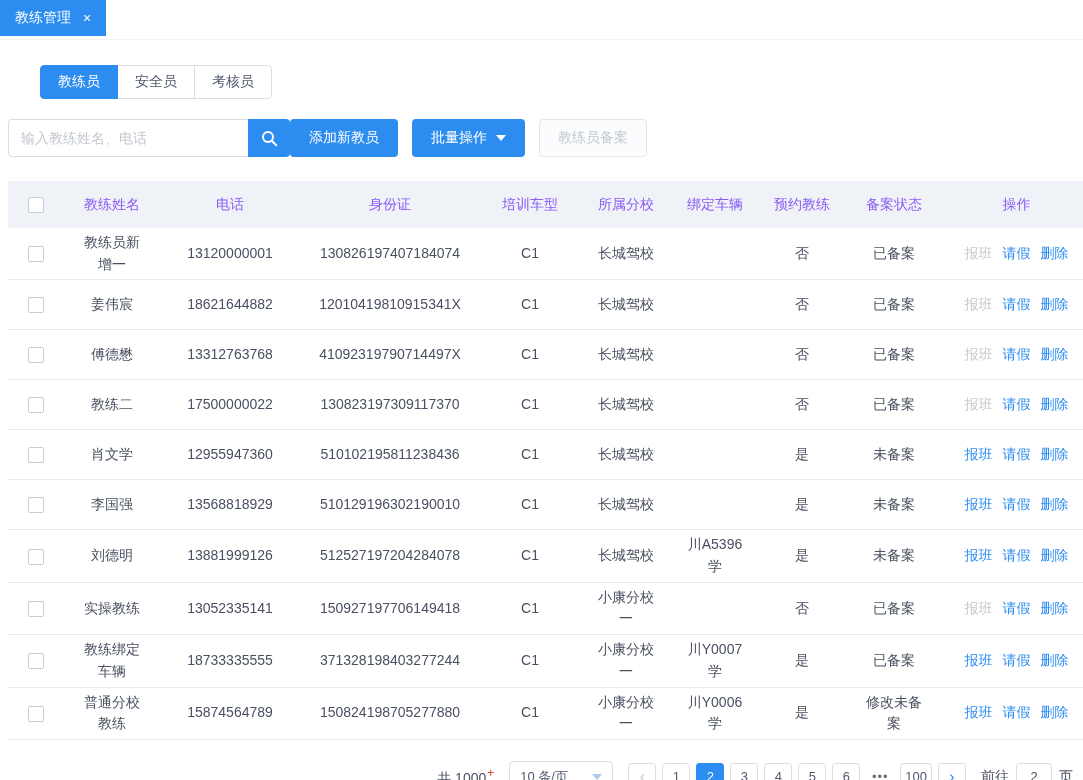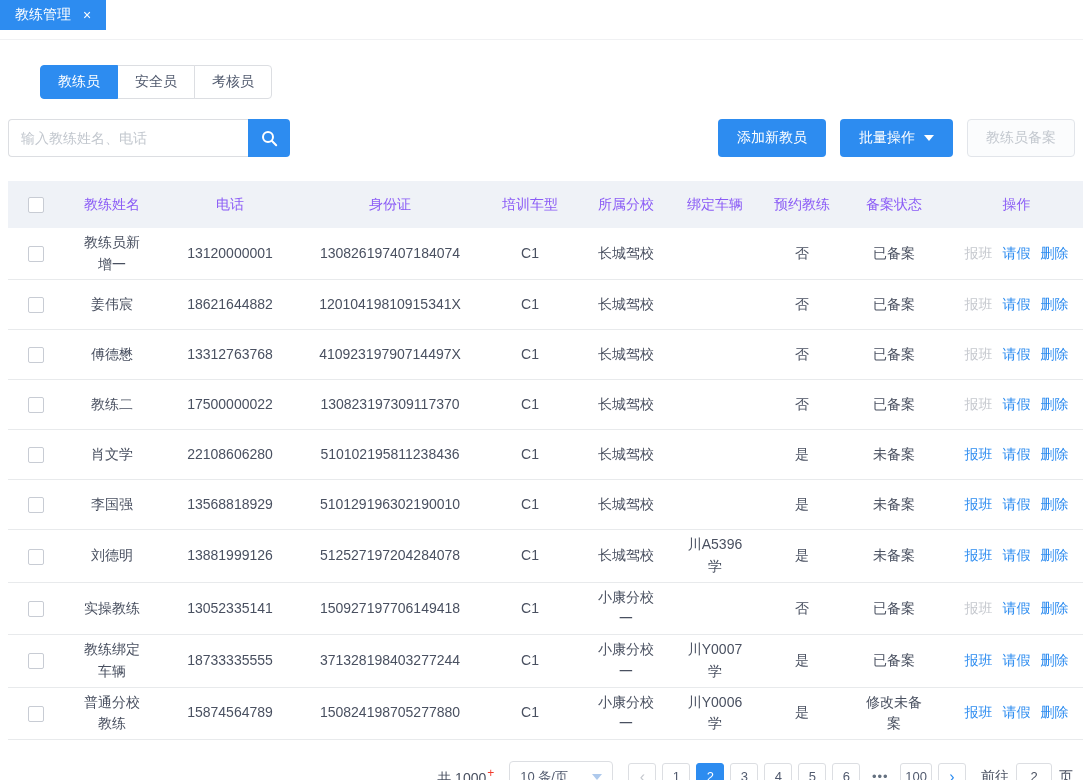--- a/index.html
+++ b/index.html
@@ -1,36 +1,36 @@
 <!DOCTYPE html>
 <html><head>
 <meta charset="utf-8">
 <style>
   * { margin: 0; padding: 0; box-sizing: border-box; }
   html, body { width: 1083px; height: 780px; background: #fff; overflow: hidden; }
   body { font-family: "Liberation Sans", "DejaVu Sans", sans-serif; font-size: 14px; color: #495060; }
 
   
   .topbar { height: 40px; border-bottom: 1px solid #f0f1f3; }
-  .window-tab { display: inline-flex; align-items: center; gap: 12px; height: 30px;
+  .window-tab { display: inline-flex; align-items: center; gap: 12px; height: 36px;
     background: #2d8cf0; color: #fff; padding: 0 15px; font-size: 14px; cursor: pointer; }
   .window-tab .close { font-size: 14px; cursor: pointer; line-height: 1; }
 
   .content { padding: 0 8px; }
 
   
   .role-tabs { margin-top: 25px; display: inline-flex; }
   .role-tab { height: 34px; padding: 0 17px; background: #fff; border: 1px solid #dcdee2;
     color: #515a6e; font-size: 14px; display: flex; align-items: center; cursor: pointer; margin-left: -1px; }
   .role-tab:first-child { border-radius: 4px 0 0 4px; margin-left: 0; }
   .role-tab:last-child { border-radius: 0 4px 4px 0; }
   .role-tab.active { background: #2d8cf0; border-color: #2d8cf0; color: #fff; position: relative; z-index: 1; margin-left: 32px; }
 
   
-  .toolbar-row { margin-top: 20px; display: flex; justify-content: space-between; align-items: center; }
+  .toolbar-row { margin-top: 20px; display: flex; align-items: center; }
   .search-group { display: flex; }
   .search-input { width: 240px; height: 38px; border: 1px solid #dcdee2; border-right: none;
     border-radius: 4px 0 0 4px; padding: 0 12px; font-size: 14px; color: #495060; outline: none; }
   .search-input::placeholder { color: #c2c7ce; }
   .search-btn { width: 42px; height: 38px; background: #2d8cf0; border: none;
     border-radius: 0 4px 4px 0; display: flex; align-items: center; justify-content: center; cursor: pointer; }
   .btns { display: flex; gap: 14px; }
   .btn { height: 38px; padding: 0 18px; border-radius: 4px; font-size: 14px;
     display: inline-flex; align-items: center; cursor: pointer; border: 1px solid transparent; background: none; }
   .btn-primary { background: #2d8cf0; color: #fff; }
@@ -196,21 +196,21 @@
           <td>C1</td>
           <td class="col-branch">长城驾校</td>
           <td class="col-vehicle"></td>
           <td>否</td>
           <td class="col-status">已备案</td>
           <td><span class="link disabled">报班</span><span class="link">请假</span><span class="link">删除</span></td>
         </tr>
         <tr>
           <td><span class="checkbox"></span></td>
           <td class="col-name">肖文学</td>
-          <td>22108606280</td>
+          <td>12955947360</td>
           <td>510102195811238436</td>
           <td>C1</td>
           <td class="col-branch">长城驾校</td>
           <td class="col-vehicle"></td>
           <td>是</td>
           <td class="col-status">未备案</td>
           <td><span class="link">报班</span><span class="link">请假</span><span class="link">删除</span></td>
         </tr>
         <tr>
           <td><span class="checkbox"></span></td>

